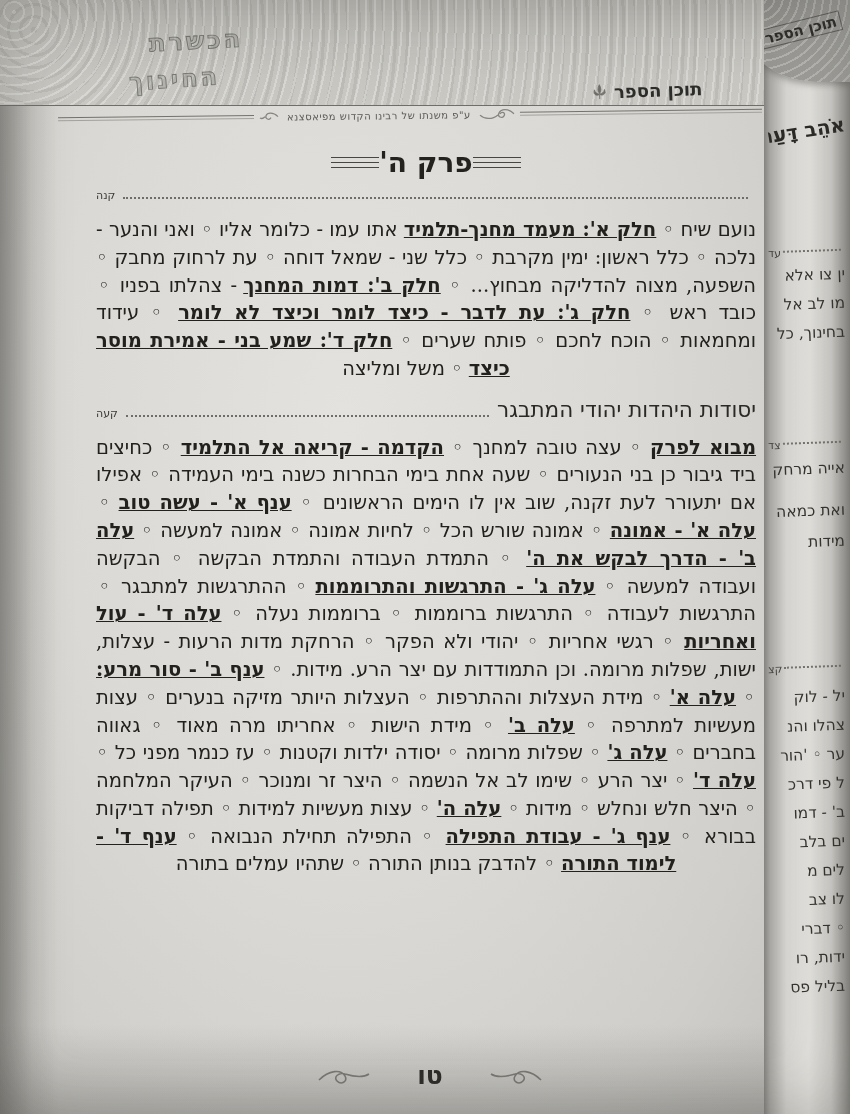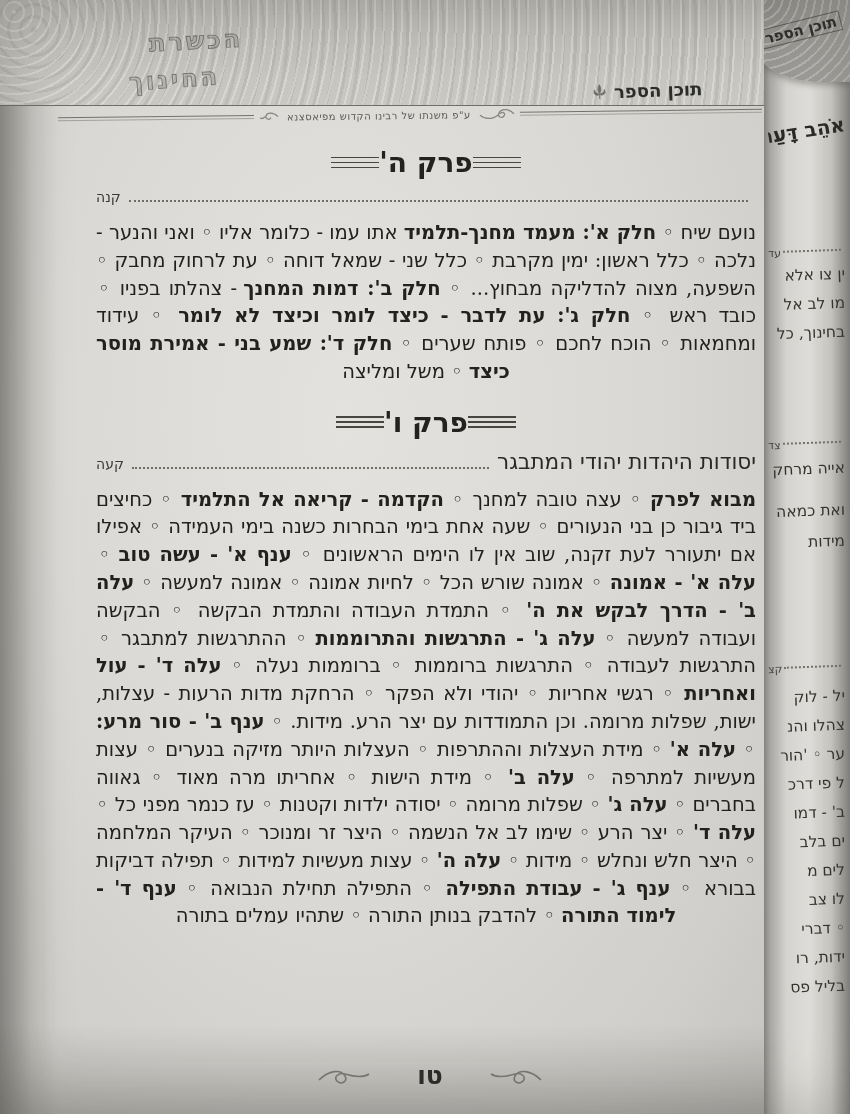--- a/index.html
+++ b/index.html
@@ -44,24 +44,24 @@
 
   
   .content{position:absolute;left:96px;top:126px;width:660px;direction:rtl;color:#201f1d;}
   .heading-row{display:flex;justify-content:center;align-items:center;margin:20px 0 10px;}
   .heading-row h2{margin:0;font-size:28px;font-weight:bold;color:#23221f;}
   .hline{width:48px;height:12px;
      background:repeating-linear-gradient(to bottom,#47463f 0 1.5px,transparent 1.5px 5px);}
   .toc-entry{display:flex;align-items:baseline;margin:10px 0 12px;}
   .toc-title{font-size:21.5px;color:#2a2926;white-space:nowrap;}
   .dots{flex:1;border-bottom:2px dotted #6e6d66;margin:0 8px 5px;}
-  .toc-page{font-size:14px;color:#3a3935;}
+  .toc-page{font-size:11px;color:#3a3935;}
   .para{margin:4px 0 6px;font-size:19.5px;line-height:1.425;text-align:justify;
      text-align-last:center;color:#22211e;}
-  .para .b{font-weight:bold;}
+  .para .b{font-weight:bold;text-decoration:underline;}
   .sect2{margin-top:14px;}
 
   
   .footer{position:absolute;left:130px;bottom:24px;width:600px;display:flex;
      justify-content:center;align-items:center;gap:46px;}
   .page-num{font-size:25px;font-weight:bold;color:#23221f;}
   .flourish{opacity:.65;display:inline-flex;}
   .flourish.mir{transform:scaleX(-1);}
 
   
@@ -129,25 +129,20 @@
           <span class="hline"></span>
         </div>
         <div class="toc-entry">
           <span class="dots"></span>
           <span class="toc-page">קנה</span>
         </div>
         <p class="para"><span>נועם שיח ◦ </span><span class="b">חלק א': מעמד מחנך-תלמיד</span><span> אתו עמו - כלומר אליו ◦ ואני והנער - נלכה ◦ כלל ראשון: ימין מקרבת ◦ כלל שני - שמאל דוחה ◦ עת לרחוק מחבק ◦ השפעה, מצוה להדליקה מבחוץ... ◦ </span><span class="b">חלק ב': דמות המחנך</span><span> - צהלתו בפניו ◦ כובד ראש ◦ </span><span class="b">חלק ג': עת לדבר - כיצד לומר וכיצד לא לומר</span><span> ◦ עידוד ומחמאות ◦ הוכח לחכם ◦ פותח שערים ◦ </span><span class="b">חלק ד': שמע בני - אמירת מוסר כיצד</span><span> ◦ משל ומליצה</span></p>
       </div>
 
       <div class="section sect2">
-        <div class="heading-row">
-          <span class="hline"></span>
-          <h2>פרק ו'</h2>
-          <span class="hline"></span>
-        </div>
         <div class="toc-entry">
           <span class="toc-title">יסודות היהדות יהודי המתבגר</span>
           <span class="dots"></span>
           <span class="toc-page">קעה</span>
         </div>
         <p class="para"><span class="b">מבוא לפרק</span><span> ◦ עצה טובה למחנך ◦ </span><span class="b">הקדמה - קריאה אל התלמיד</span><span> ◦ כחיצים ביד גיבור כן בני הנעורים ◦ שעה אחת בימי הבחרות כשנה בימי העמידה ◦ אפילו אם יתעורר לעת זקנה, שוב אין לו הימים הראשונים ◦ </span><span class="b">ענף א' - עשה טוב</span><span> ◦ </span><span class="b">עלה א' - אמונה</span><span> ◦ אמונה שורש הכל ◦ לחיות אמונה ◦ אמונה למעשה ◦ </span><span class="b">עלה ב' - הדרך לבקש את ה'</span><span> ◦ התמדת העבודה והתמדת הבקשה ◦ הבקשה ועבודה למעשה ◦ </span><span class="b">עלה ג' - התרגשות והתרוממות</span><span> ◦ ההתרגשות למתבגר ◦ התרגשות לעבודה ◦ התרגשות ברוממות ◦ ברוממות נעלה ◦ </span><span class="b">עלה ד' - עול ואחריות</span><span> ◦ רגשי אחריות ◦ יהודי ולא הפקר ◦ הרחקת מדות הרעות - עצלות, ישות, שפלות מרומה. וכן התמודדות עם יצר הרע. מידות. ◦ </span><span class="b">ענף ב' - סור מרע:</span><span> ◦ </span><span class="b">עלה א'</span><span> ◦ מידת העצלות וההתרפות ◦ העצלות היותר מזיקה בנערים ◦ עצות מעשיות למתרפה ◦ </span><span class="b">עלה ב'</span><span> ◦ מידת הישות ◦ אחריתו מרה מאוד ◦ גאווה בחברים ◦ </span><span class="b">עלה ג'</span><span> ◦ שפלות מרומה ◦ יסודה ילדות וקטנות ◦ עז כנמר מפני כל ◦ </span><span class="b">עלה ד'</span><span> ◦ יצר הרע ◦ שימו לב אל הנשמה ◦ היצר זר ומנוכר ◦ העיקר המלחמה ◦ היצר חלש ונחלש ◦ מידות ◦ </span><span class="b">עלה ה'</span><span> ◦ עצות מעשיות למידות ◦ תפילה דביקות בבורא ◦ </span><span class="b">ענף ג' - עבודת התפילה</span><span> ◦ התפילה תחילת הנבואה ◦ </span><span class="b">ענף ד' - לימוד התורה</span><span> ◦ להדבק בנותן התורה ◦ שתהיו עמלים בתורה</span></p>
       </div>
     </div>
 
     <div class="footer">

